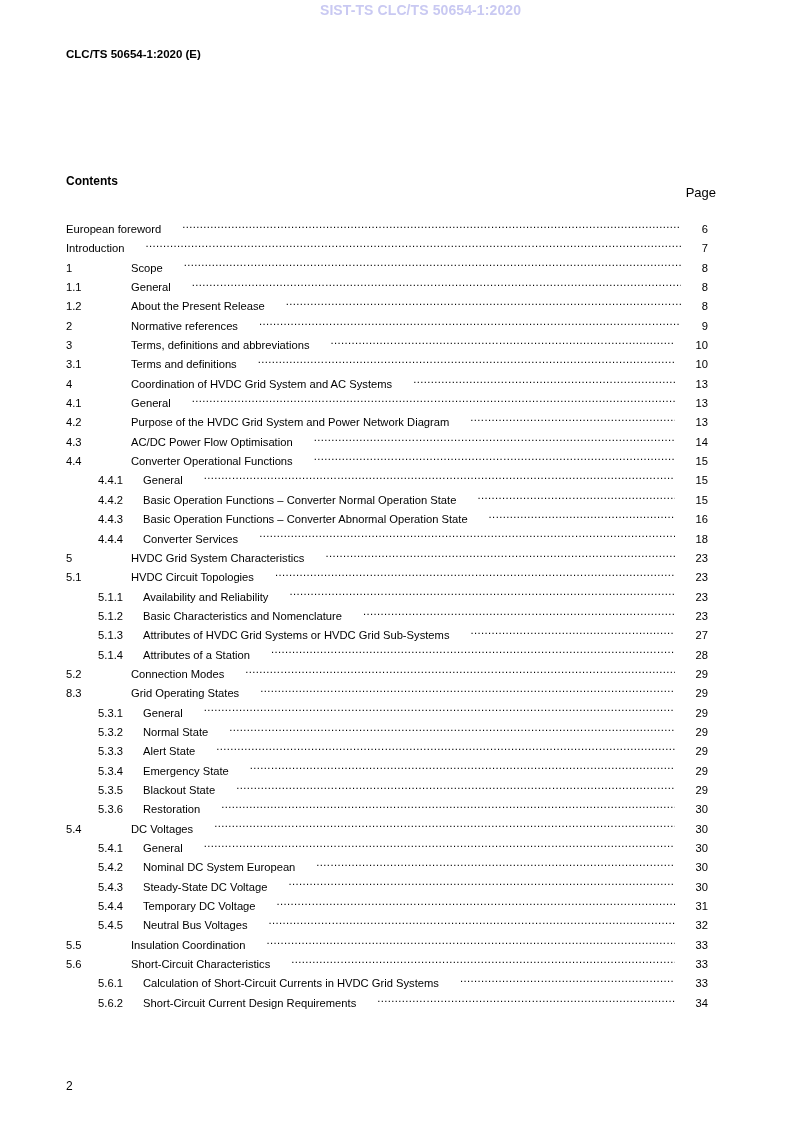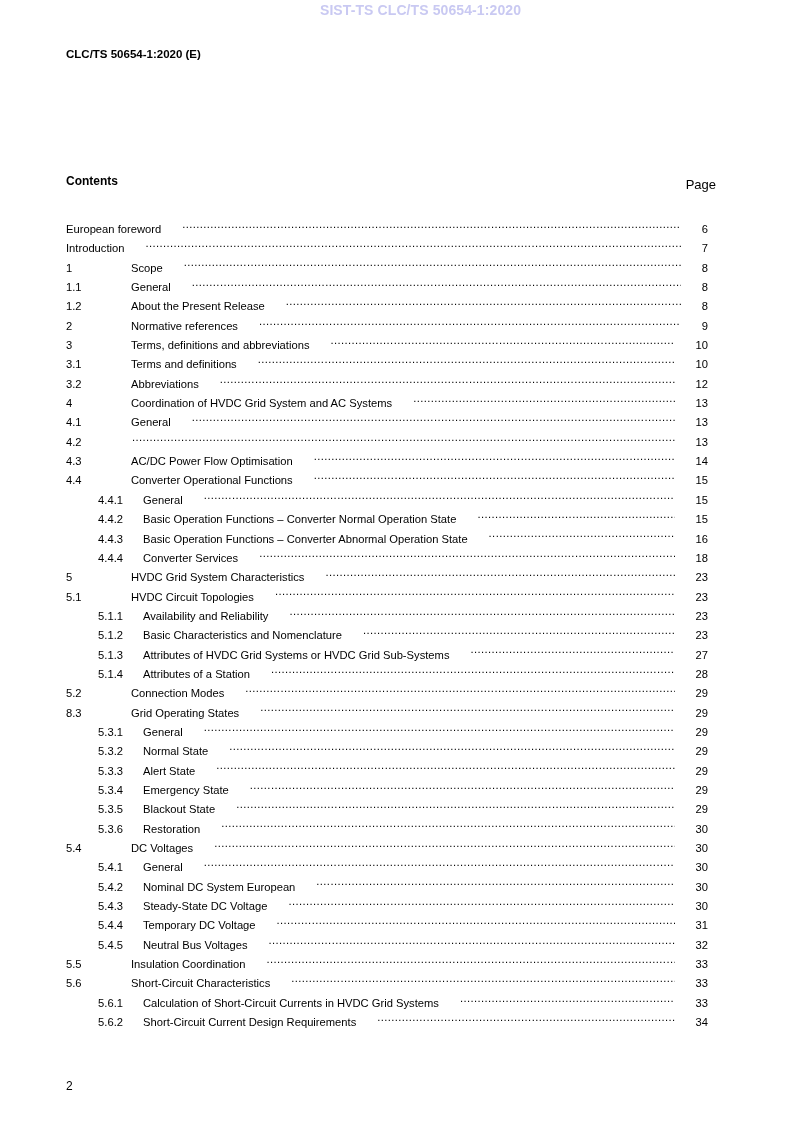--- a/index.html
+++ b/index.html
@@ -2,21 +2,21 @@
 <html><head>
 <meta charset="utf-8">
 <style>
   html, body { margin: 0; padding: 0; background: #ffffff; }
   body { width: 793px; height: 1122px; position: relative; overflow: hidden;
          font-family: "Liberation Sans", sans-serif; color: #000; }
   .watermark { position: absolute; top: 2px; left: 0; width: 793px; text-align: center;
                font-size: 14px; font-weight: bold; color: #c9c9f2; letter-spacing: 0.1px; padding-left: 24px; }
   .doc-id { position: absolute; top: 48px; left: 66px; font-size: 11.5px; font-weight: bold; }
   .contents-title { position: absolute; top: 174px; left: 66px; font-size: 12px; font-weight: bold; }
-  .page-label { position: absolute; top: 177px; right: 77px; font-size: 13px; }
+  .page-label { position: absolute; top: 185px; right: 77px; font-size: 13px; }
   .toc { position: absolute; top: 214px; left: 66px; width: 642px; }
   .toc-row { display: flex; align-items: baseline; height: 19.35px; font-size: 11.2px; line-height: 19.35px; white-space: nowrap; gap: 20px; }
   .toc-num { width: 45px; flex: 0 0 45px; }
   .toc-num.deep { width: 57px; flex: 0 0 57px; text-align: right; }
   .toc-title { flex: 0 0 auto; }
   .toc-dots { flex: 1 1 auto; overflow: hidden; position: relative; height: 19px; margin: 0 1px; }
   .toc-dots::after { content: "......................................................................................................................................................................................................................................................................"; position: absolute; left: 0; bottom: 3px; line-height: 1; font-size: 11.2px; letter-spacing: 0.4px; }
   .toc-page { flex: 0 0 auto; text-align: right; }
   .page-number { position: absolute; top: 1079px; left: 66px; font-size: 12px; }
 </style>
@@ -69,39 +69,34 @@
       <span class="toc-dots"></span>
       <span class="toc-page">10</span>
     </div>
     <div class="toc-row">
       <span class="toc-num">3.1</span>
       <span class="toc-title">Terms and definitions</span>
       <span class="toc-dots"></span>
       <span class="toc-page">10</span>
     </div>
     <div class="toc-row">
-      <span class="toc-num">3.2</span>
-      <span class="toc-title">Abbreviations</span>
-      <span class="toc-dots"></span>
-      <span class="toc-page">12</span>
-    </div>
-    <div class="toc-row">
       <span class="toc-num">4</span>
       <span class="toc-title">Coordination of HVDC Grid System and AC Systems</span>
       <span class="toc-dots"></span>
       <span class="toc-page">13</span>
     </div>
     <div class="toc-row">
       <span class="toc-num">4.1</span>
       <span class="toc-title">General</span>
       <span class="toc-dots"></span>
       <span class="toc-page">13</span>
     </div>
     <div class="toc-row">
       <span class="toc-num">4.2</span>
+      <span class="toc-title">Purpose of the HVDC Grid System and Power Network Diagram</span>
       <span class="toc-dots"></span>
       <span class="toc-page">13</span>
     </div>
     <div class="toc-row">
       <span class="toc-num">4.3</span>
       <span class="toc-title">AC/DC Power Flow Optimisation</span>
       <span class="toc-dots"></span>
       <span class="toc-page">14</span>
     </div>
     <div class="toc-row">

